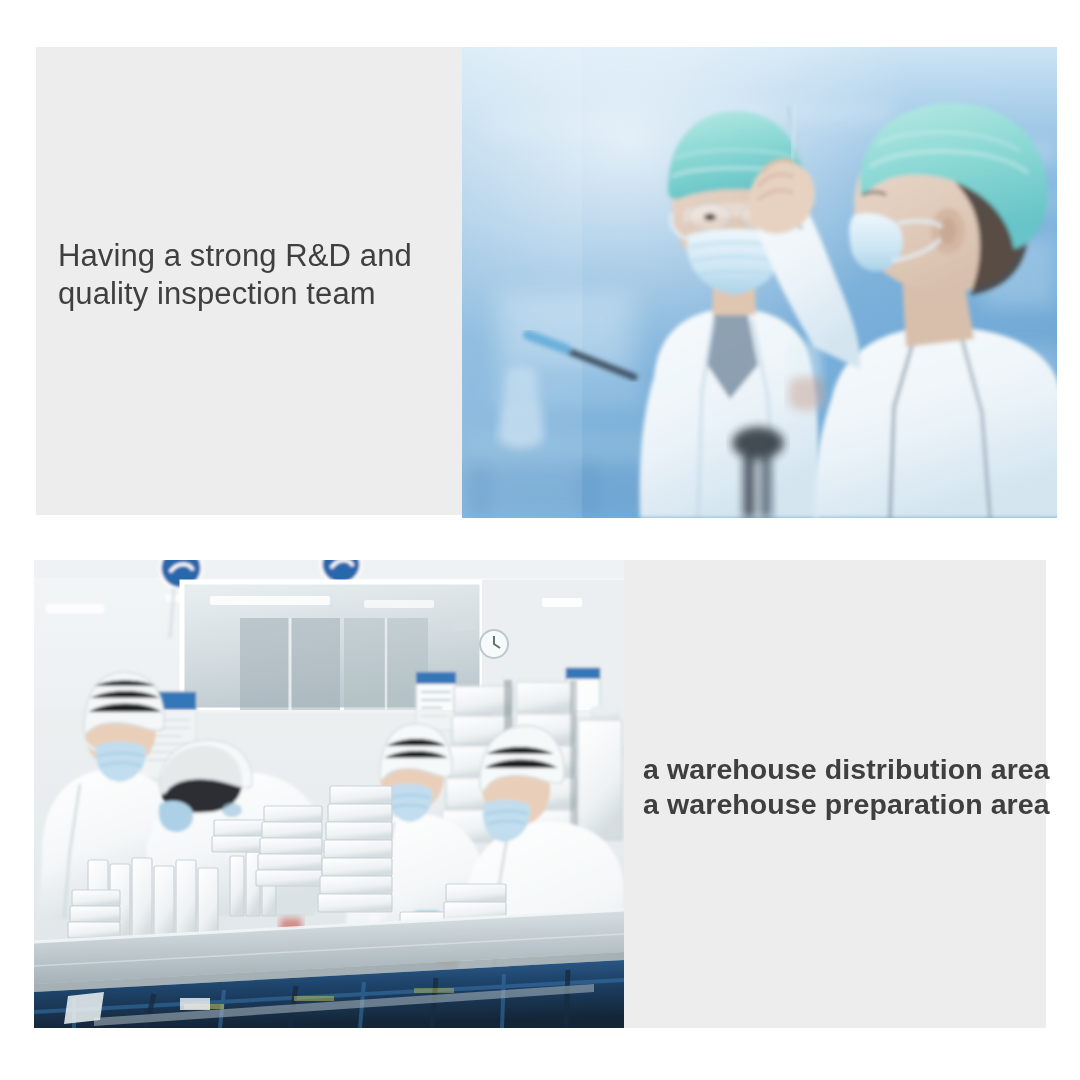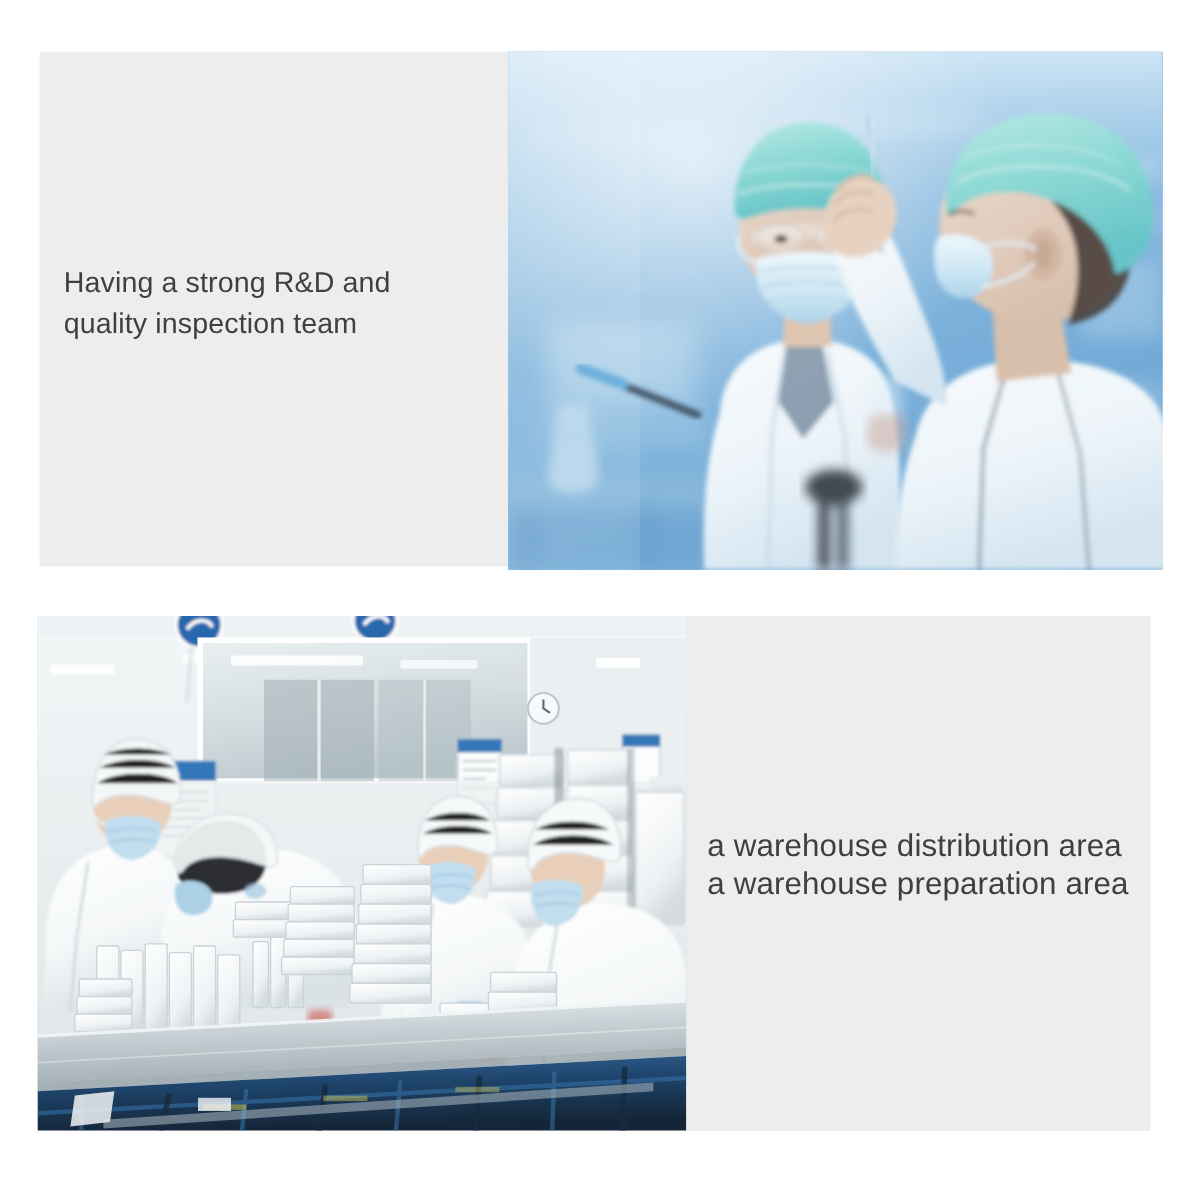--- a/index.html
+++ b/index.html
@@ -37,21 +37,21 @@
     width: 427px;
     height: 468px;
     background: #ededed;
   }
   .caption-top {
     position: absolute;
     left: 22px;
     top: 190px;
     width: 400px;
     color: #3f3f3f;
-    font-size: 26px;
+    font-size: 31px;
     line-height: 38px;
     font-weight: 400;
     letter-spacing: 0.1px;
     white-space: pre-line;
   }
 
   .photo-top {
     position: absolute;
     left: 462px;
     top: 0;
@@ -78,21 +78,21 @@
     background: #ededed;
   }
   .caption-bottom {
     position: absolute;
     left: 83px;
     top: 192px;
     width: 420px;
     color: #3f3f3f;
     font-size: 28.5px;
     line-height: 35px;
-    font-weight: 400;
+    font-weight: 700;
     letter-spacing: 0.1px;
     white-space: pre-line;
   }
 
   .photo-bottom {
     position: absolute;
     left: 34px;
     top: 2px;
     width: 590px;
     height: 468px;

